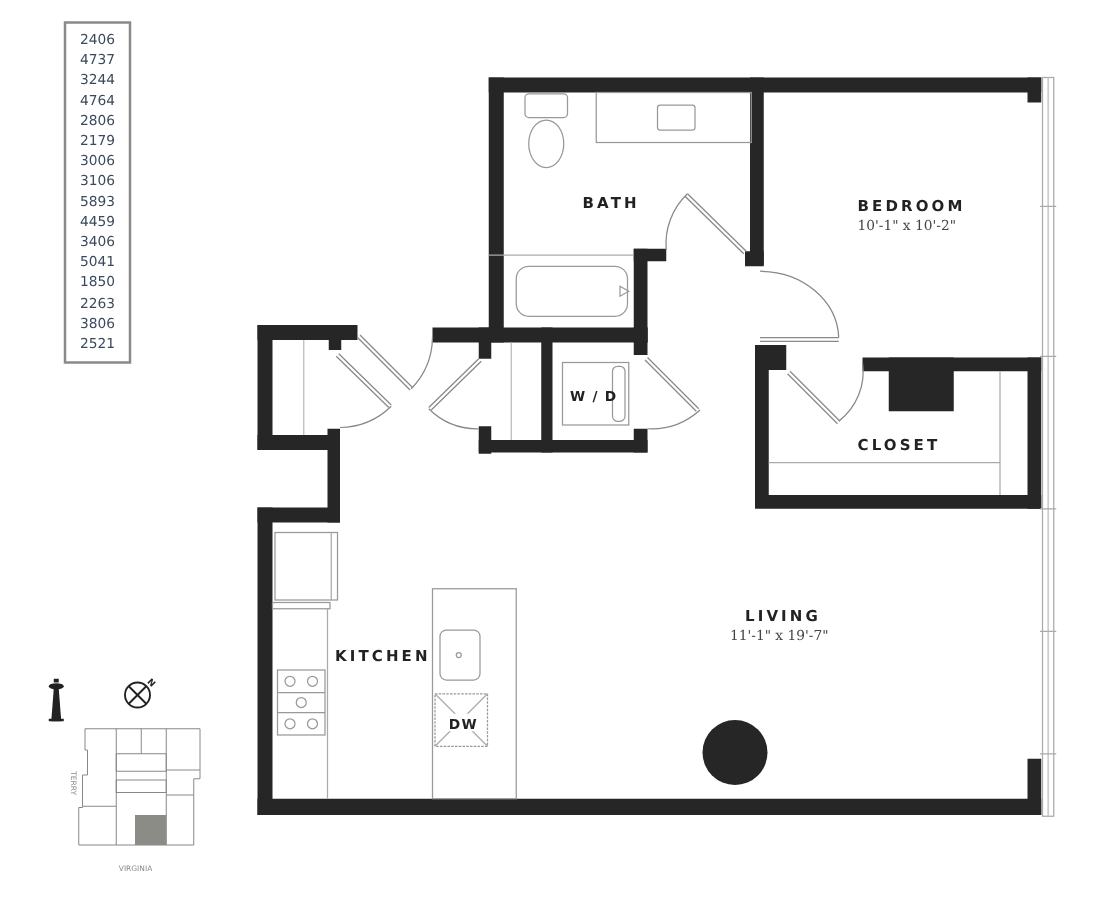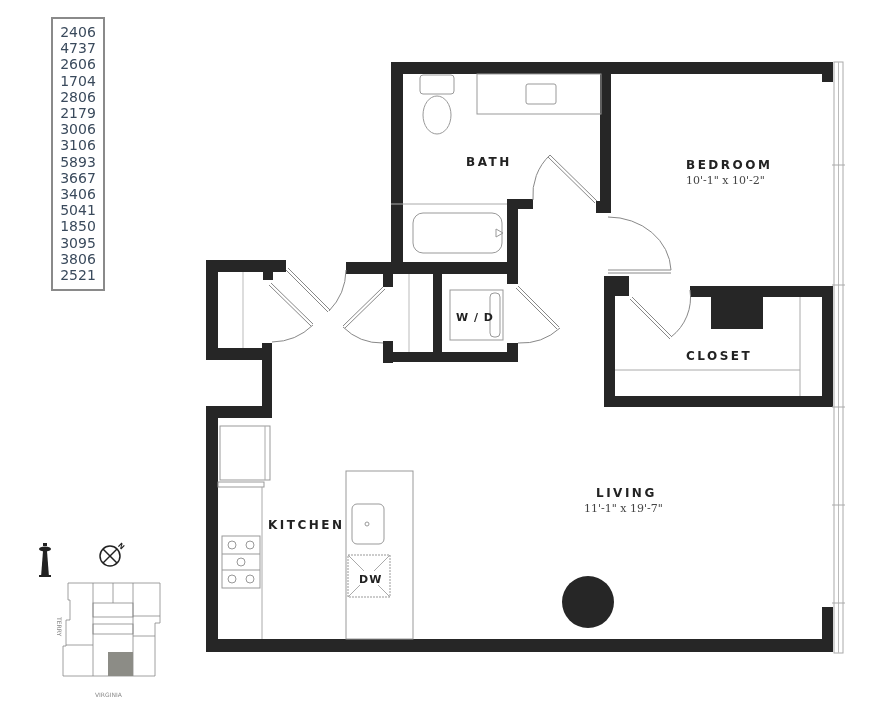--- a/index.html
+++ b/index.html
@@ -4,48 +4,48 @@
 <style>
   html, body { margin: 0; padding: 0; background: #ffffff; }
   body { width: 875px; height: 720px; position: relative; overflow: hidden; font-family: "Liberation Sans", sans-serif; }
   .unit-list {
     position: absolute; left: 51px; top: 17px; width: 54px; height: 274px;
     border: 2px solid #8a8a8a; box-sizing: border-box; background: #fff;
     padding-top: 5px;
   }
   .unit-list .unit {
     display: block; text-align: center; font-family: "DejaVu Sans", sans-serif;
-    font-size: 14px; line-height: 16.2px; color: #3a4a5c; cursor: pointer;
+    font-size: 11px; line-height: 16.2px; color: #3a4a5c; cursor: pointer;
   }
   svg { position: absolute; left: 0; top: 0; }
   .room-label { font-family: "DejaVu Sans", sans-serif; font-size: 12px; font-weight: bold; letter-spacing: 2.5px; fill: #222; }
   .room-dim { font-family: "DejaVu Serif", serif; font-size: 11px; fill: #444; }
   .fix { fill: none; stroke: #999; stroke-width: 1; }
   .wall { fill: #262626; }
   .door { fill: none; stroke: #888; stroke-width: 1; }
   .street { font-family: "DejaVu Sans", sans-serif; font-size: 6px; fill: #888; }
 </style>
 </head>
 <body>
 
 <div class="unit-list">
   <span class="unit">2406</span>
   <span class="unit">4737</span>
-  <span class="unit">2606</span>
-  <span class="unit">1704</span>
+  <span class="unit">3244</span>
+  <span class="unit">4764</span>
   <span class="unit">2806</span>
   <span class="unit">2179</span>
   <span class="unit">3006</span>
   <span class="unit">3106</span>
   <span class="unit">5893</span>
-  <span class="unit">3667</span>
+  <span class="unit">4459</span>
   <span class="unit">3406</span>
   <span class="unit">5041</span>
   <span class="unit">1850</span>
-  <span class="unit">3095</span>
+  <span class="unit">2263</span>
   <span class="unit">3806</span>
   <span class="unit">2521</span>
 </div>
 
 <svg width="875" height="720" viewBox="0 0 875 720">
 
   <g>
 
     <rect class="wall" x="391" y="62" width="442" height="12"></rect>
     <rect class="wall" x="822" y="62" width="11" height="20"></rect>

